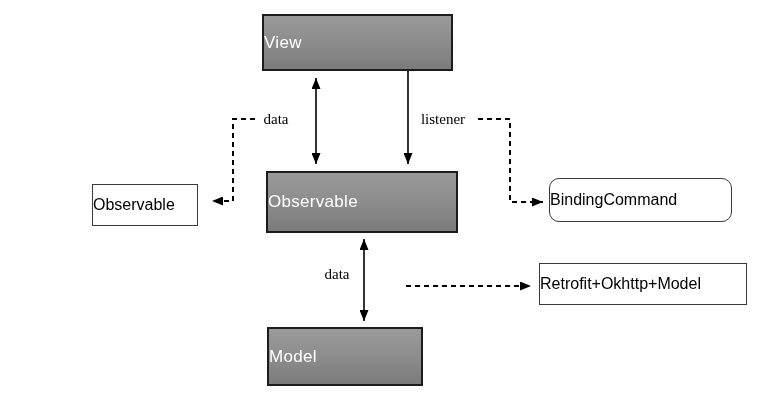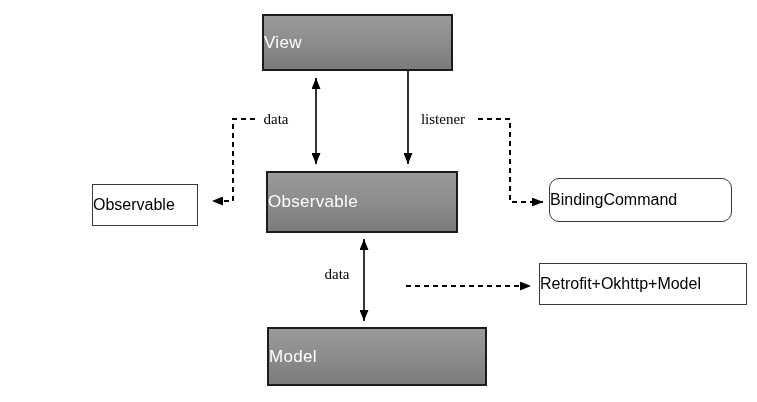--- a/index.html
+++ b/index.html
@@ -37,21 +37,21 @@
     letter-spacing: 0.3px;
   }
   .node.white {
     background: #ffffff;
     border: 1px solid #3a3a3a;
     color: #000000;
     font-size: 16px;
   }
   .node-view      { left: 262px; top: 14px;  width: 191px; height: 57px; }
   .node-viewmodel { left: 266px; top: 171px; width: 192px; height: 62px; }
-  .node-model     { left: 267px; top: 327px; width: 220px; height: 59px; }
+  .node-model     { left: 267px; top: 327px; width: 156px; height: 59px; }
   .node-observable{ left: 92px;  top: 184px; width: 106px; height: 42px; }
   .node-binding   { left: 549px; top: 178px; width: 183px; height: 44px; border-radius: 10px; }
   .node-retrofit  { left: 539px; top: 263px; width: 208px; height: 42px; }
   .edge-label {
     position: absolute;
     color: #000000;
     font-size: 15px;
     text-align: center;
     line-height: 18px;
     font-family: Liberation Serif, serif;

